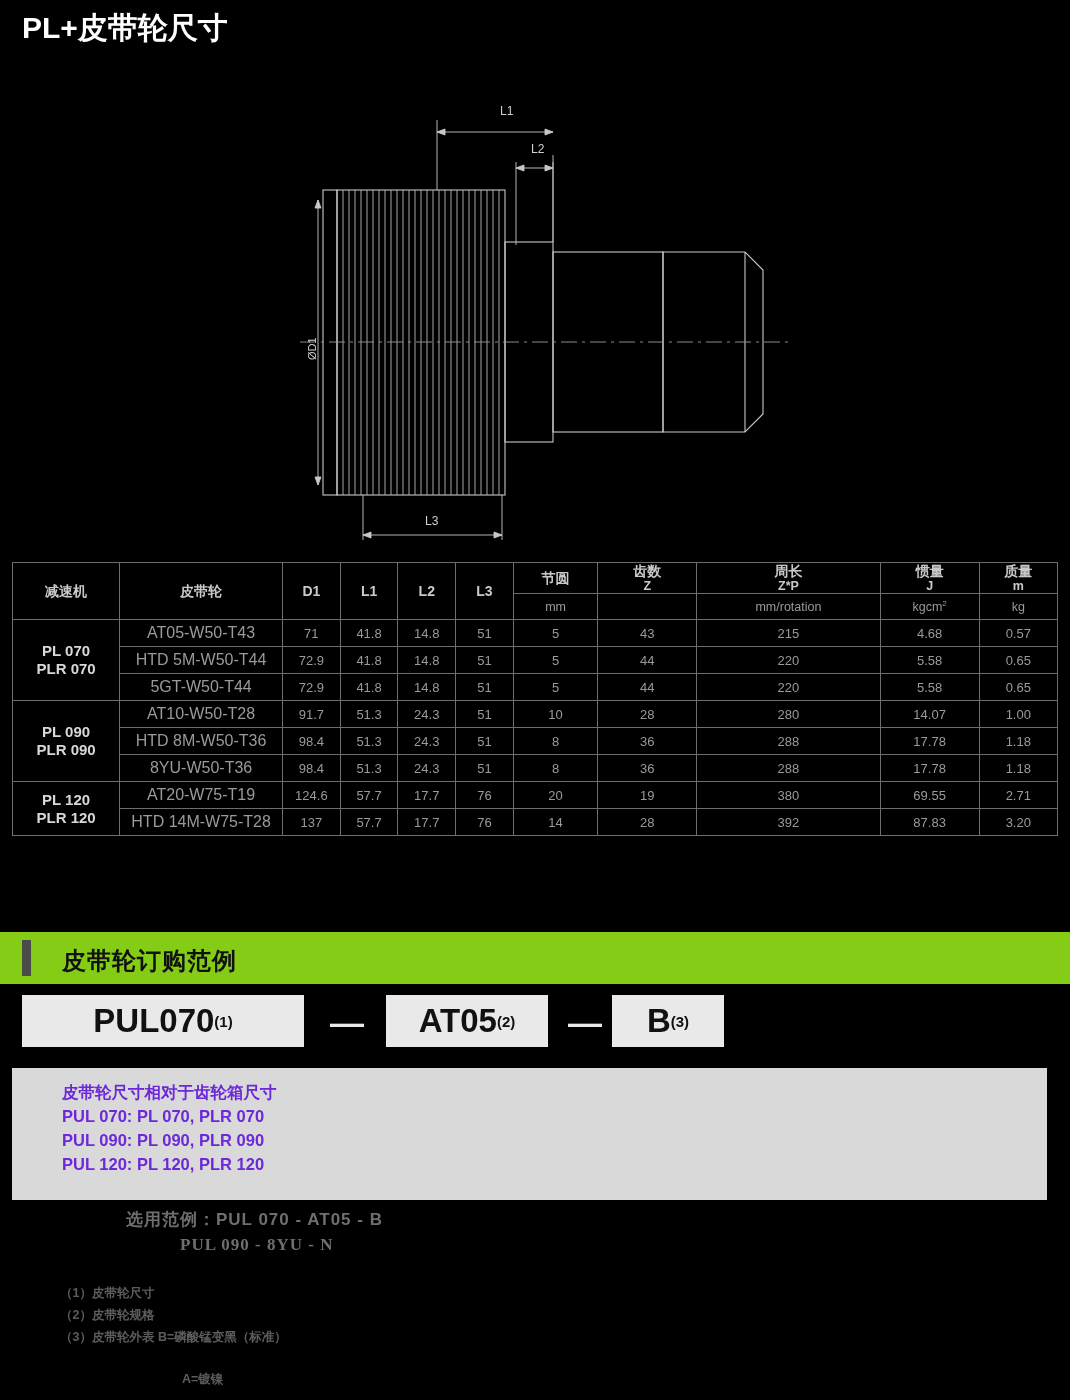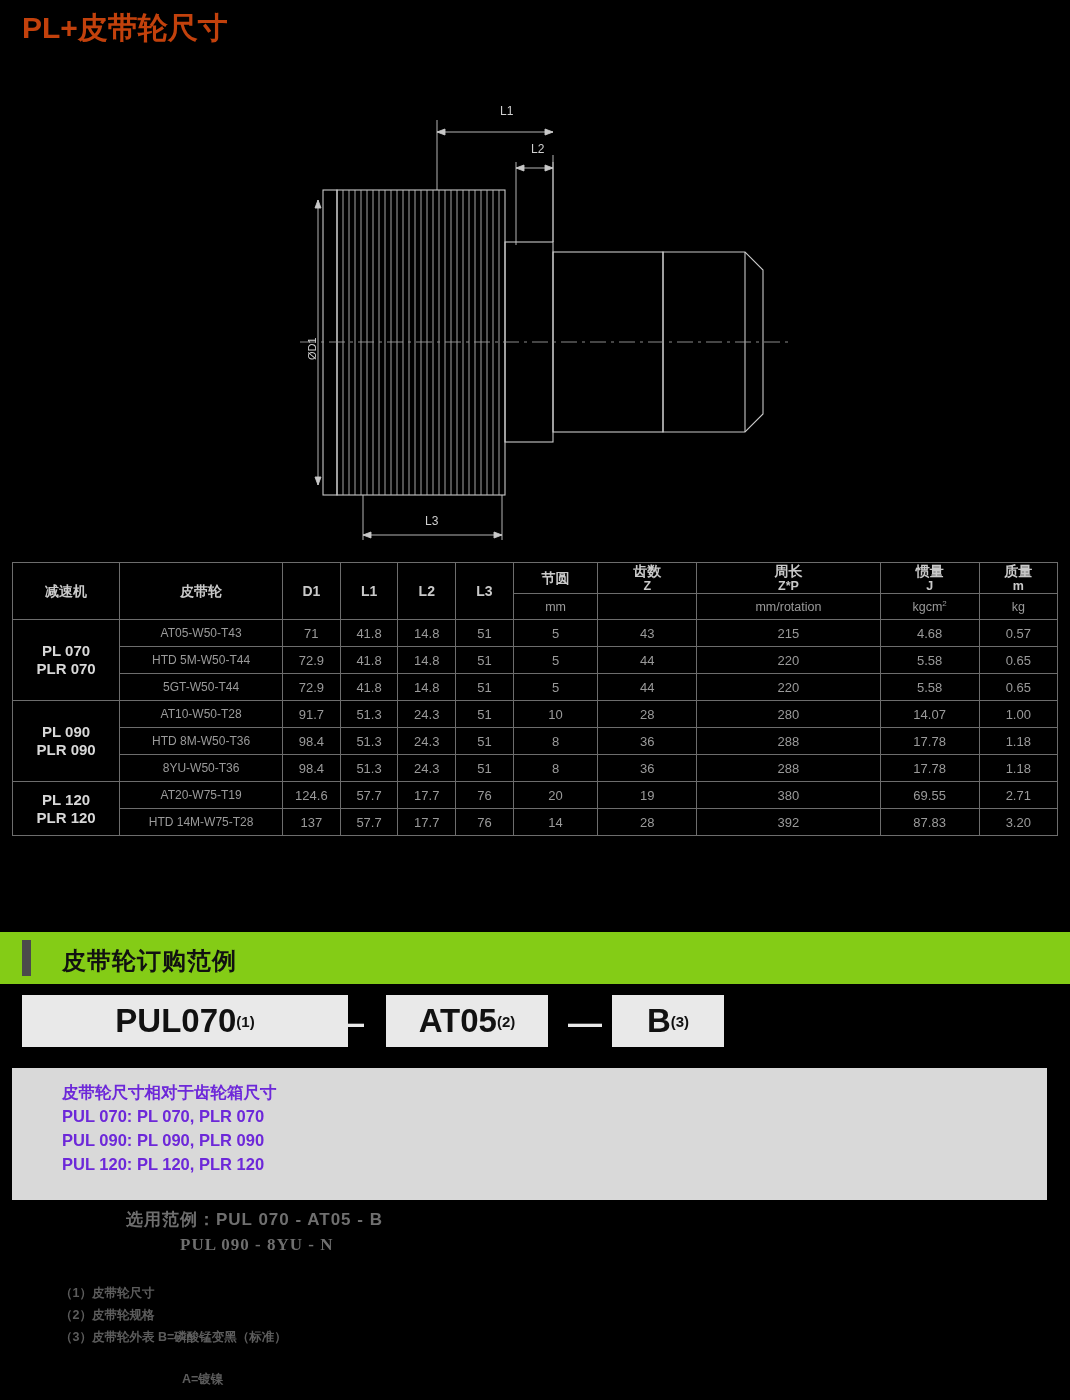--- a/index.html
+++ b/index.html
@@ -14,21 +14,21 @@
     overflow: hidden;
   }
 
   
   .page-title {
     position: absolute;
     left: 22px;
     top: 8px;
     font-size: 30px;
     font-weight: bold;
-    color: #c2410c;
+    color: #ffffff;
     letter-spacing: 0px;
     white-space: nowrap;
   }
 
   
   .drawing {
     position: absolute;
     left: 0;
     top: 70px;
     width: 1070px;
@@ -69,21 +69,21 @@
     height: 26px;
   }
   table.spec td.gear {
     color: #d8d8d8;
     font-weight: bold;
     font-size: 15px;
     line-height: 1.2;
   }
   table.spec td.pulley {
     color: #9a9a9a;
-    font-size: 12px;
+    font-size: 16px;
   }
   .hdr-main { display:block; }
   .hdr-sub { display:block; font-size: 12.5px; font-weight: bold; }
   sup { font-size: 8px; vertical-align: super; }
 
   
   .order-head {
     position: absolute;
     left: 0;
     top: 932px;
@@ -416,21 +416,21 @@
       </tbody>
   </table>
 </div>
 
 <div class="order-head">
   <div class="order-head-bar"></div>
   <div class="order-head-title">皮带轮订购范例</div>
 </div>
 
 <div class="code-row">
-  <div class="code-box" style="left:22px; width:326px;">
+  <div class="code-box" style="left:22px; width:282px;">
     <span>PUL070</span>
       <sup>(1)</sup>
   </div>
   <div class="dash" style="left:330px;">—</div>
   <div class="code-box" style="left:386px; width:162px;">
     <span>AT05</span>
       <sup>(2)</sup>
   </div>
   <div class="dash" style="left:568px;">—</div>
   <div class="code-box" style="left:612px; width:112px;">

